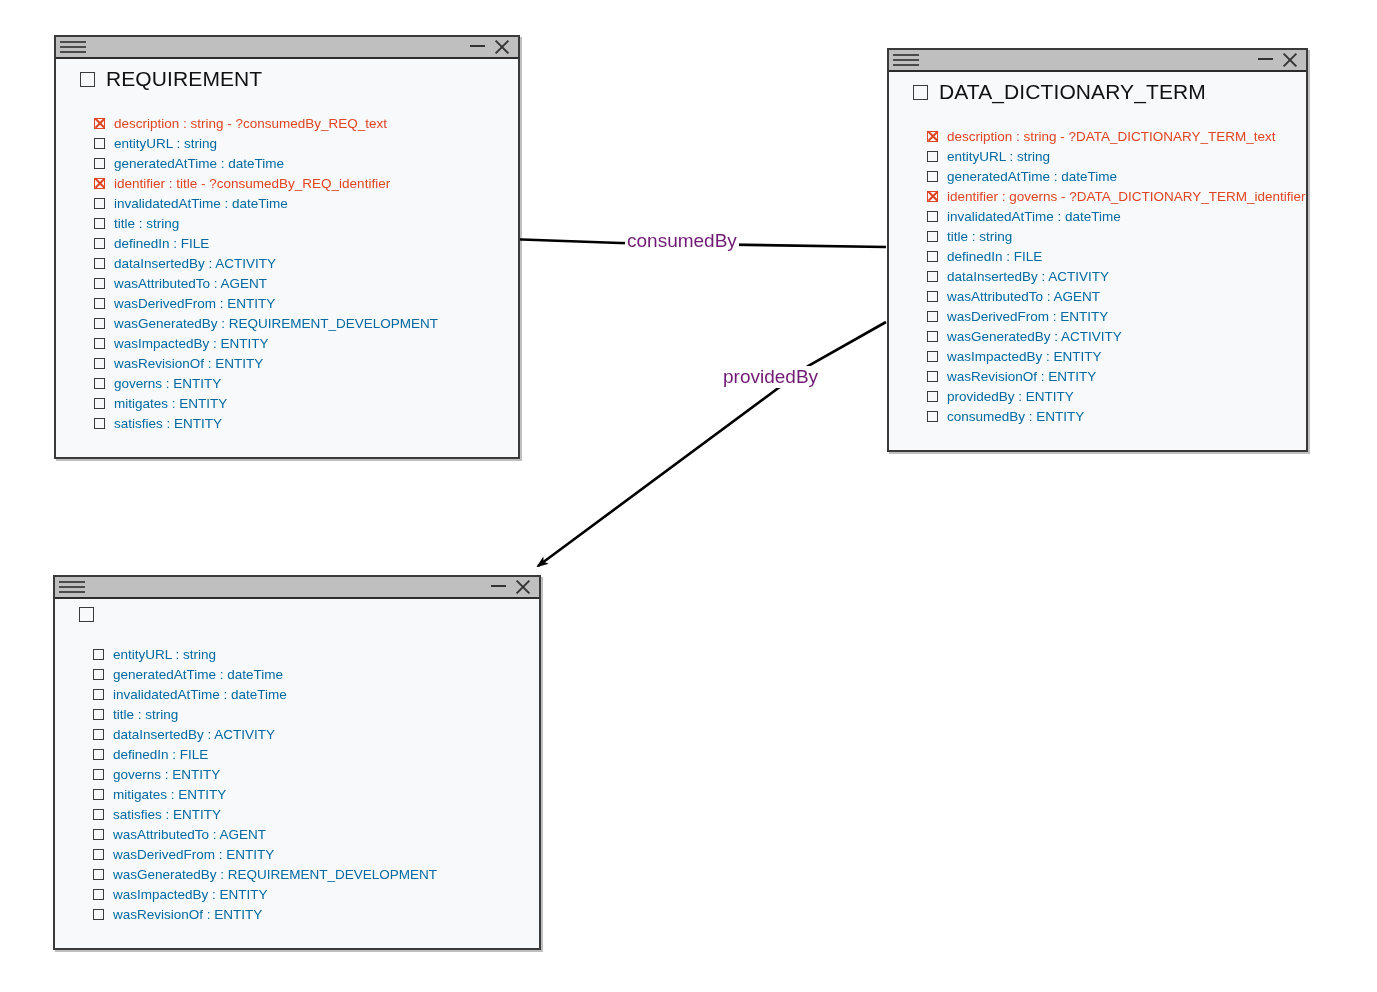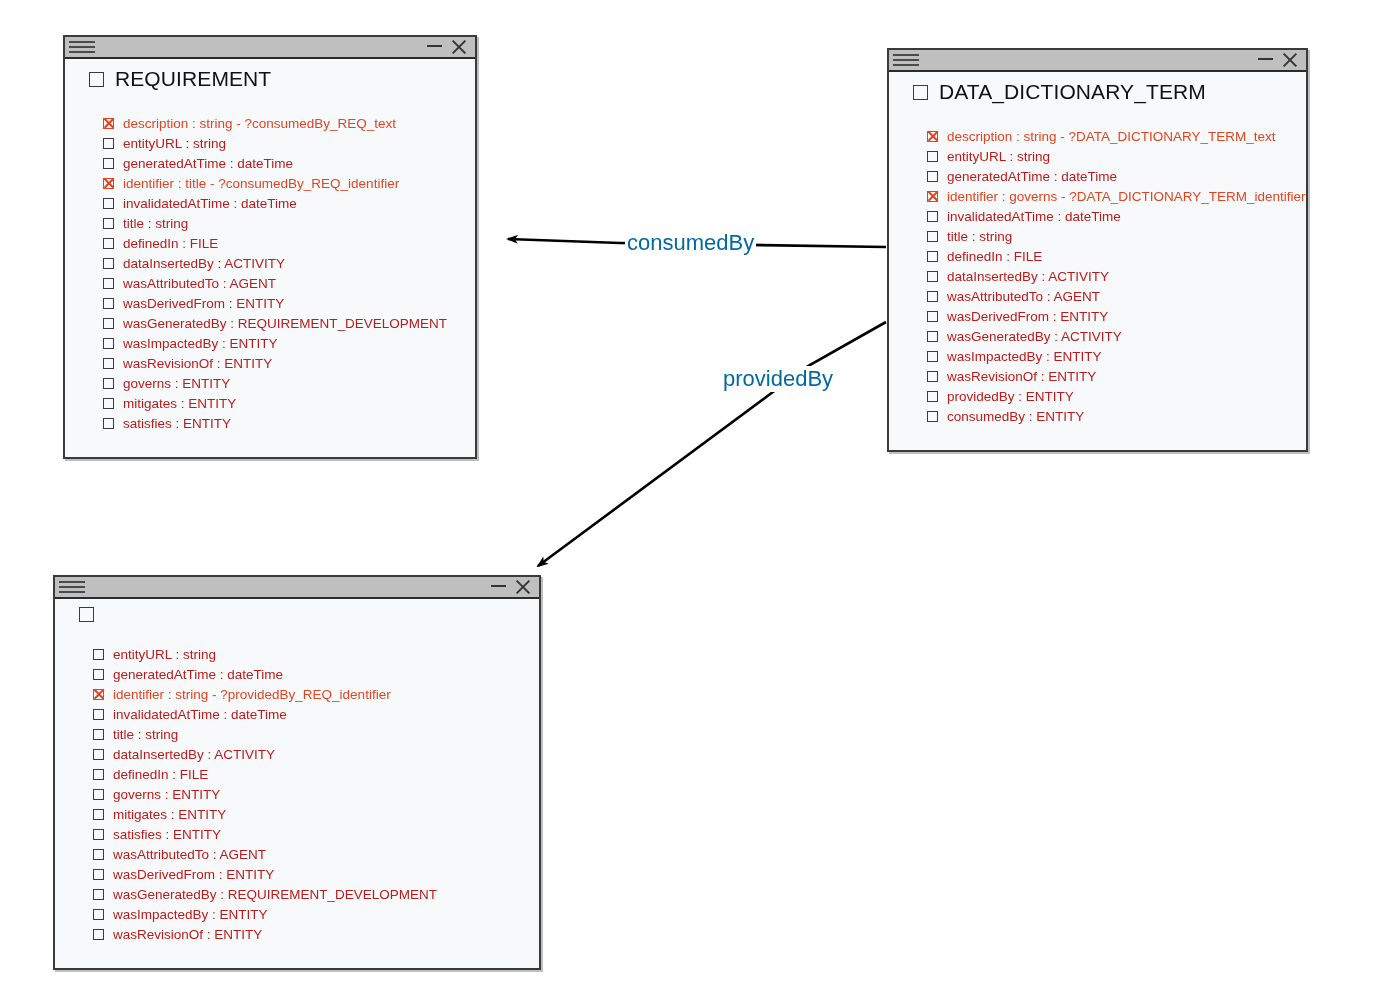--- a/index.html
+++ b/index.html
@@ -116,21 +116,21 @@
     margin: 16px;
     padding: 2px 0 0 0;
   }
   .attr {
     display: flex;
     align-items: center;
     gap: 9px;
     padding: 0 6px 0 22px;
     height: 20px;
     font-size: 13.5px;
-    color: #b91c1c;
+    color: #0369a1;
     white-space: nowrap;
   }
   .attr.sel { color: #e04523; }
 
   
   .cb {
     position: relative;
     display: inline-block;
     width: 11px;
     height: 11px;
@@ -156,22 +156,22 @@
     width: 13px;
     height: 1.6px;
     background: #e04523;
   }
   .cb.checked::before { transform: translate(-50%,-50%) rotate(45deg); }
   .cb.checked::after  { transform: translate(-50%,-50%) rotate(-45deg); }
 
   
   .edge-label {
     position: absolute;
-    font-size: 22px;
-    color: #0369a1;
+    font-size: 19px;
+    color: #701a75;
     background: #ffffff;
     padding: 0 2px;
     white-space: nowrap;
   }
 </style>
 </head>
 <body>
 
 <div id="canvas">
 
@@ -184,21 +184,21 @@
 
     <path d="M 886,247 L 620,243 L 508,239" fill="none" stroke="#000000" stroke-width="2.6" marker-end="url(#arrowhead)"></path>
 
     <path d="M 886,322 L 808,366 L 538,566" fill="none" stroke="#000000" stroke-width="2.6" marker-end="url(#arrowhead)"></path>
   </svg>
 
   <div class="edge-label" style="left:625px; top:230px;">consumedBy</div>
 
   <div class="edge-label" style="left:721px; top:366px;text-align:center;">providedBy</div>
 
-  <div class="win" id="win-requirement" style="left:63px; top:35px; width:414px;">
+  <div class="win" id="win-requirement" style="left:54px; top:35px; width:466px;">
 
     <div class="titlebar">
       <span class="hamburger">
         <i></i>
           <i></i>
           <i></i>
       </span>
       <span class="winbtns">
         <span class="btn-min"></span>
         <span class="btn-close"></span>
@@ -383,24 +383,20 @@
       </div>
       <ul class="attr-list">
         <li class="attr">
             <span class="cb"></span>
             <span>entityURL : string</span>
           </li>
         <li class="attr">
             <span class="cb"></span>
             <span>generatedAtTime : dateTime</span>
           </li>
-        <li class="attr sel">
-            <span class="cb checked"></span>
-            <span>identifier : string - ?providedBy_REQ_identifier</span>
-          </li>
         <li class="attr">
             <span class="cb"></span>
             <span>invalidatedAtTime : dateTime</span>
           </li>
         <li class="attr">
             <span class="cb"></span>
             <span>title : string</span>
           </li>
         <li class="attr">
             <span class="cb"></span>

